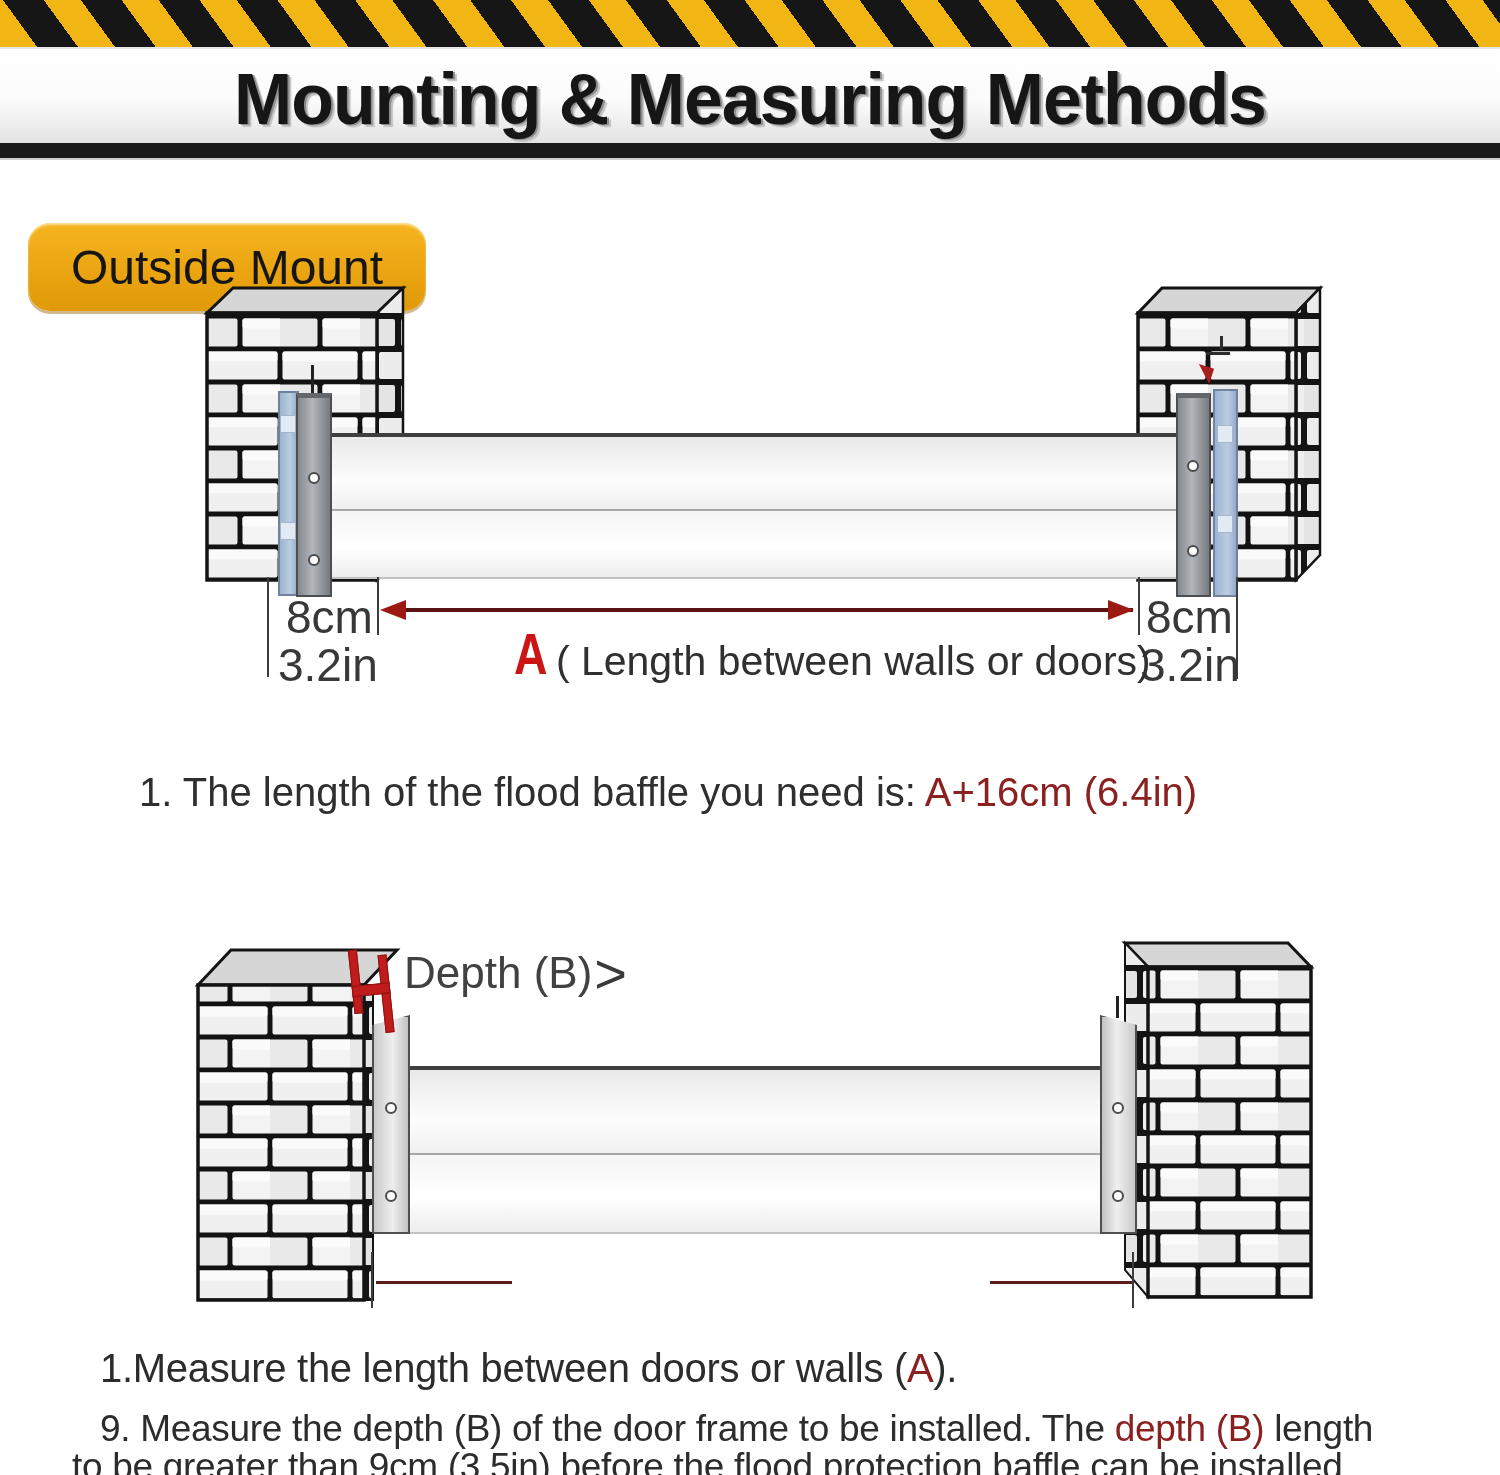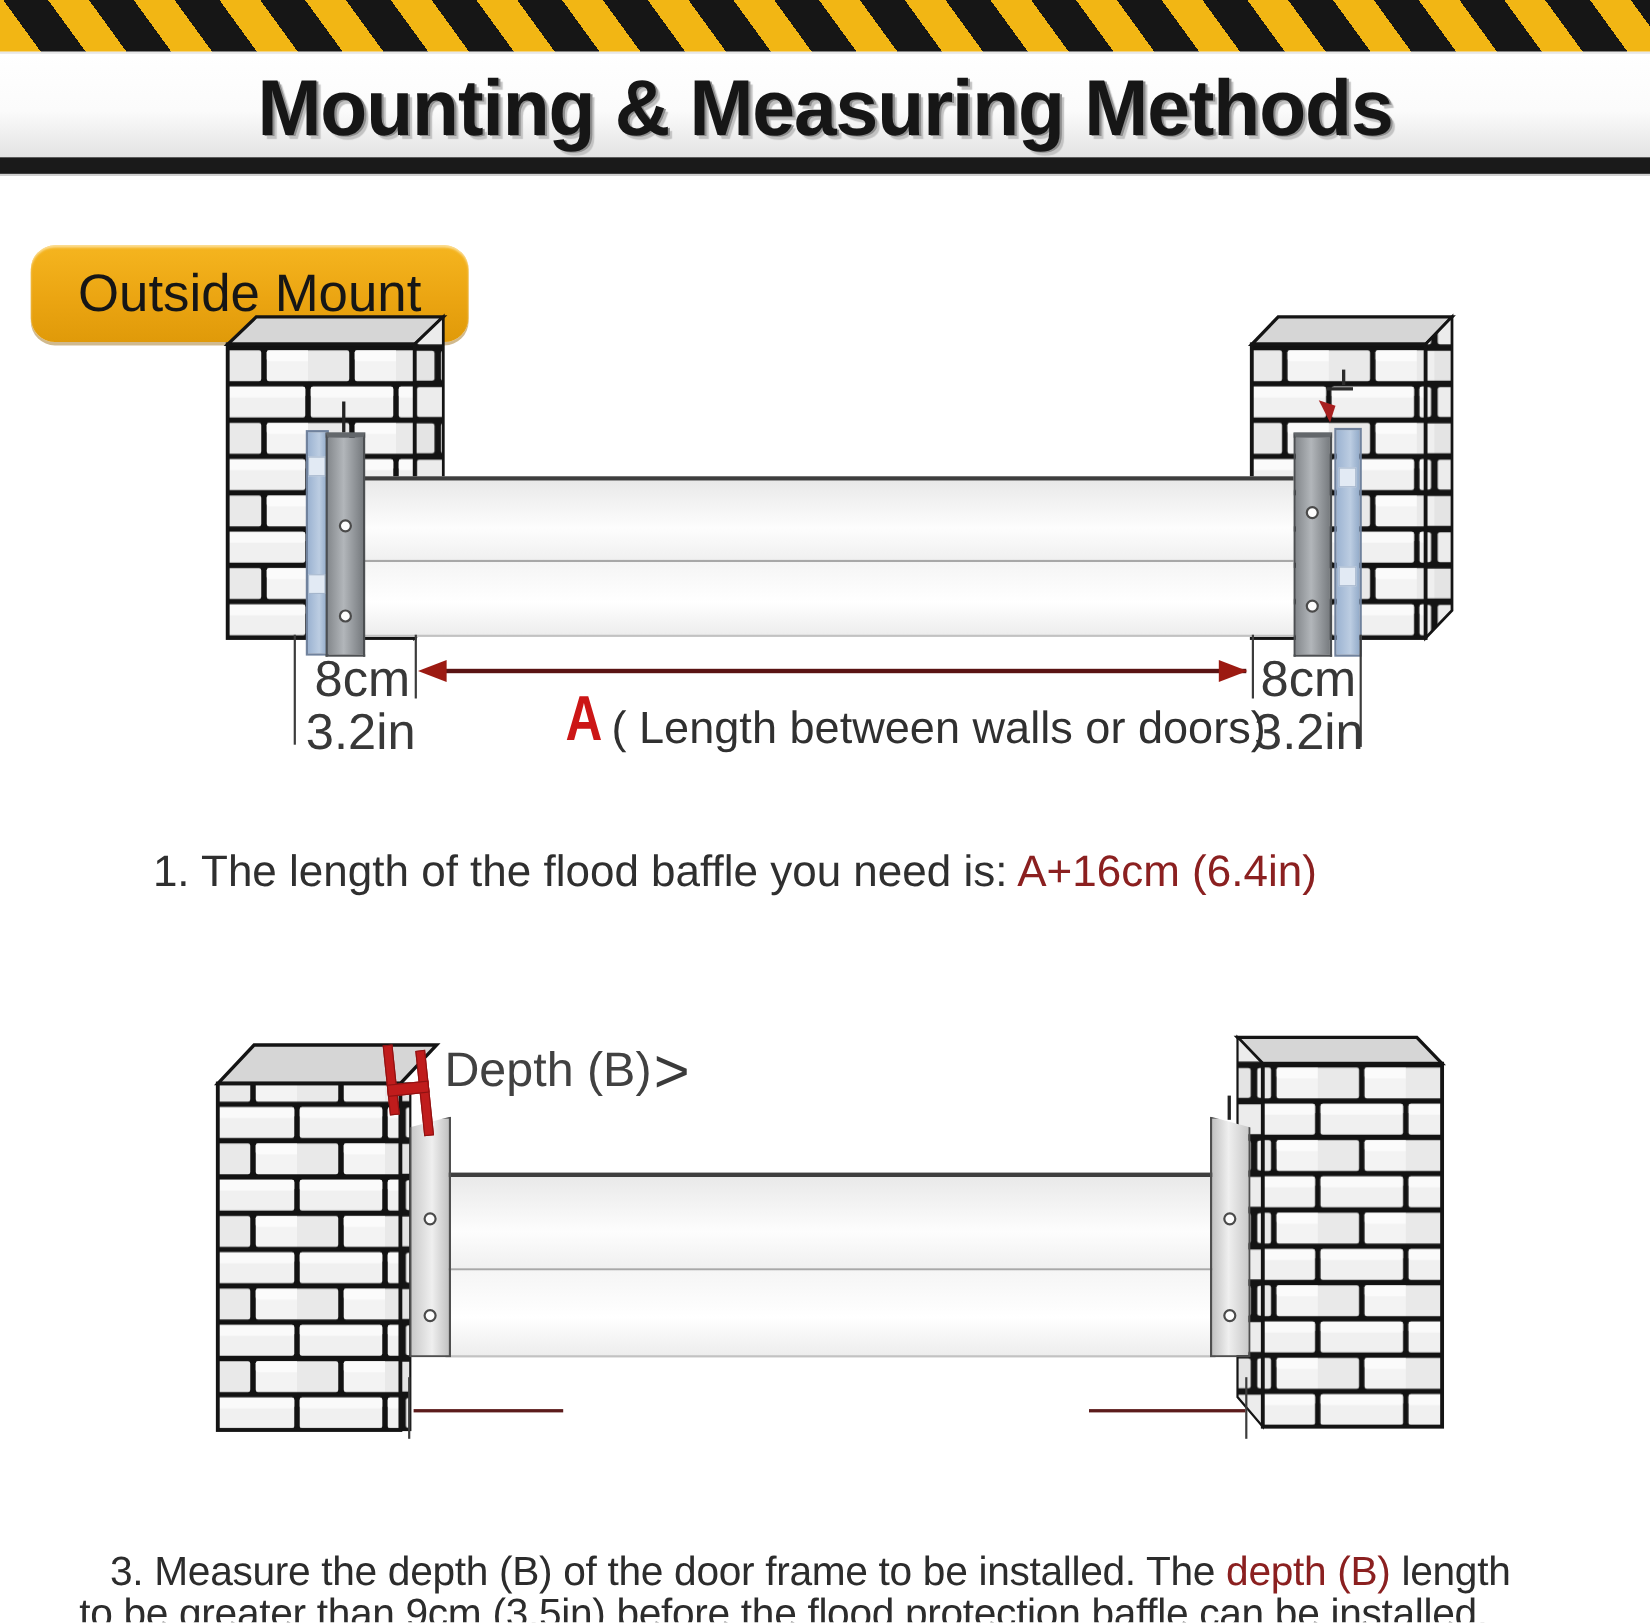--- a/index.html
+++ b/index.html
@@ -186,16 +186,17 @@
   <div class="abs nowrap" style="left:404px;top:946px;display:flex;align-items:center;height:54px;">
     <span class="depth-pre">Depth (B) </span>
     <span class="depth-gt">&gt;</span>
   </div>
 
   <div class="abs tick" style="left:371px;top:1252px;width:2px;height:56px;"></div>
   <div class="abs tick" style="left:1132px;top:1252px;width:2px;height:56px;"></div>
   <div class="abs mline" style="left:376px;top:1281px;width:136px;height:3px;"></div>
   <div class="abs mline" style="left:990px;top:1281px;width:142px;height:3px;"></div>
 
-  <div class="abs bottom-steps nowrap" style="left:100px;top:1408px;"><span>3. Measure the depth (B) of the door frame to be installed. The </span><span class="hl">depth (B)</span><span> length</span></div>
+  <div class="abs bottom-steps nowrap" style="left:100px;top:1346px;font-size:40px;"><span>1.Measure the length between doors or walls (</span><span class="hl">A</span><span>).</span></div>
+  <div class="abs bottom-steps nowrap" style="left:100px;top:1408px;"><span>9. Measure the depth (B) of the door frame to be installed. The </span><span class="hl">depth (B)</span><span> length</span></div>
   <div class="abs bottom-steps nowrap" style="left:72px;top:1446px;"><span>to be greater than 9cm (3.5in) before the flood protection baffle can be installed.</span></div>
 
 </div>
 
 </body></html>

